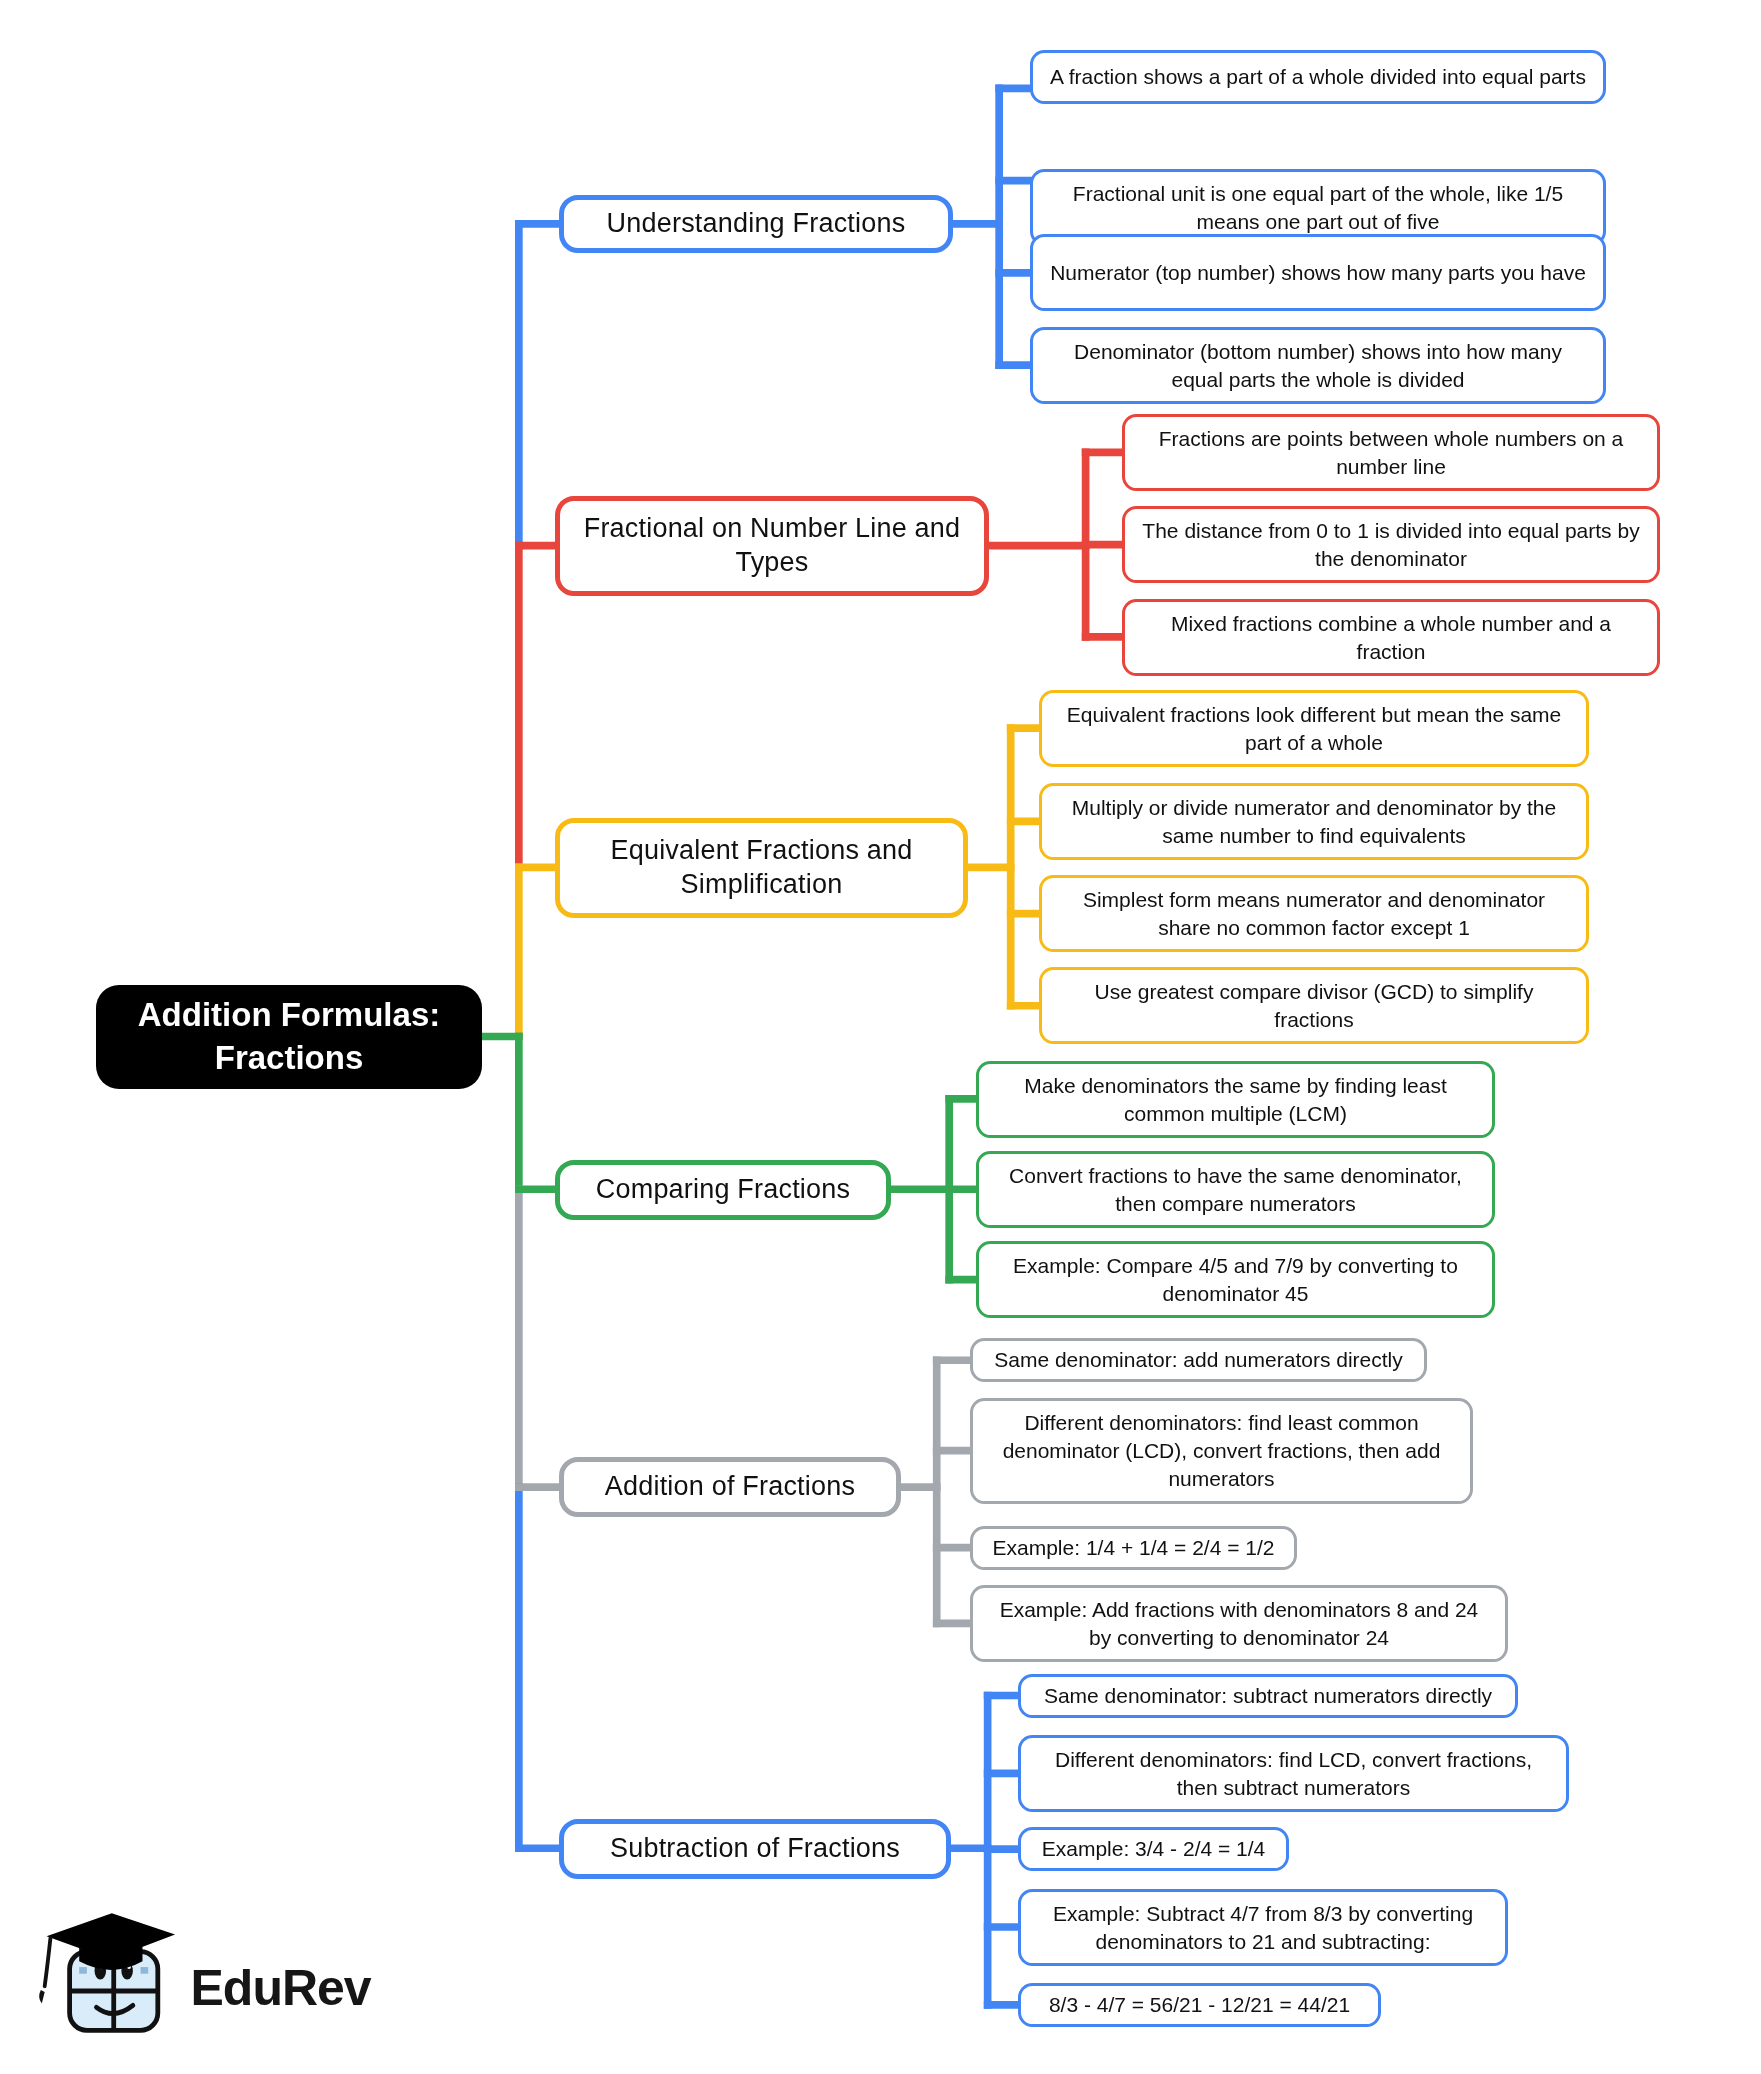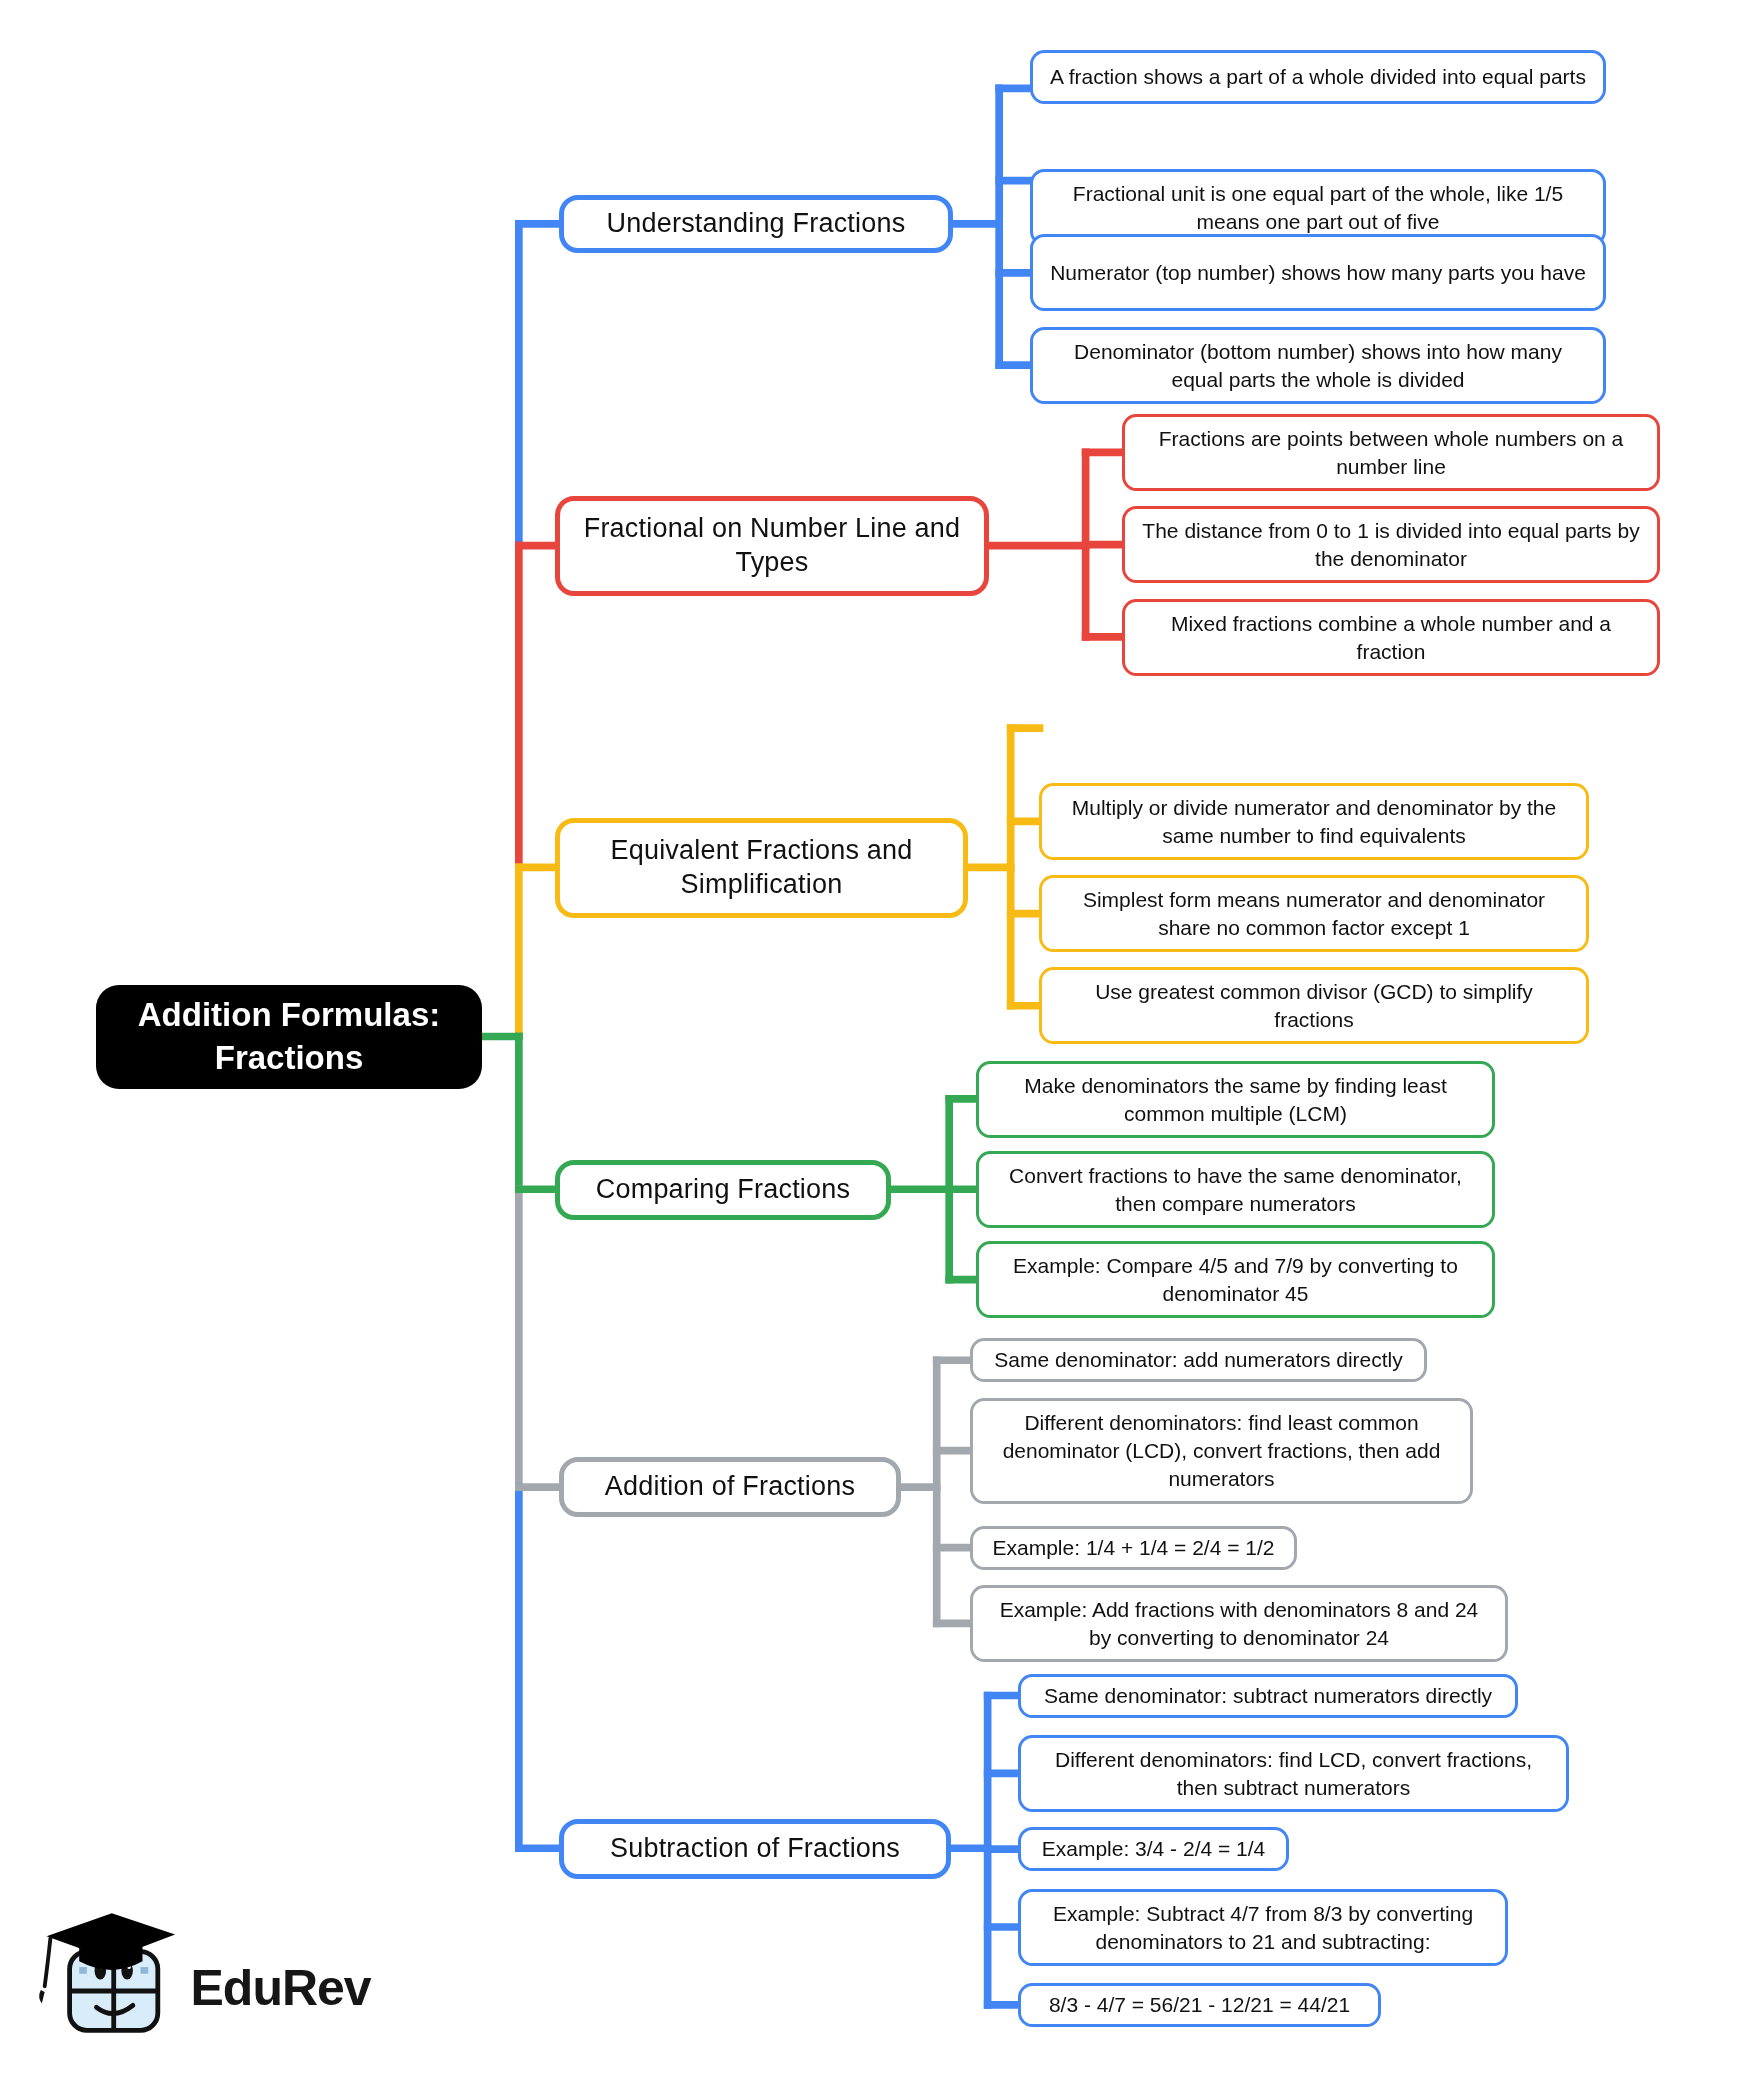--- a/index.html
+++ b/index.html
@@ -207,28 +207,31 @@
   <div class="node leafbox br-red" style="left:1122px;top:506px;width:538px;height:77px;">
     <span>The distance from 0 to 1 is divided into equal parts by the denominator</span>
   </div>
   <div class="node leafbox br-red" style="left:1122px;top:599px;width:538px;height:77px;">
     <span>Mixed fractions combine a whole number and a fraction</span>
   </div>
 
   <div class="node mainbox br-yellow" style="left:555px;top:818px;width:413px;height:100px;">
     <span>Equivalent Fractions and Simplification</span>
   </div>
+  <div class="node leafbox br-yellow" style="left:1039px;top:690px;width:550px;height:77px;">
+    <span>Equivalent fractions look different but mean the same part of a whole</span>
+  </div>
   <div class="node leafbox br-yellow" style="left:1039px;top:783px;width:550px;height:77px;">
     <span>Multiply or divide numerator and denominator by the same number to find equivalents</span>
   </div>
   <div class="node leafbox br-yellow" style="left:1039px;top:875px;width:550px;height:77px;">
     <span>Simplest form means numerator and denominator share no common factor except 1</span>
   </div>
   <div class="node leafbox br-yellow" style="left:1039px;top:967px;width:550px;height:77px;">
-    <span>Use greatest common divisor (GCD) to simplify fractions</span>
+    <span>Use greatest compare divisor (GCD) to simplify fractions</span>
   </div>
 
   <div class="node mainbox br-green" style="left:555px;top:1160px;width:336px;height:60px;">
     <span>Comparing Fractions</span>
   </div>
   <div class="node leafbox br-green" style="left:976px;top:1061px;width:519px;height:77px;">
     <span>Make denominators the same by finding least common multiple (LCM)</span>
   </div>
   <div class="node leafbox br-green" style="left:976px;top:1151px;width:519px;height:77px;">
     <span>Convert fractions to have the same denominator, then compare numerators</span>

